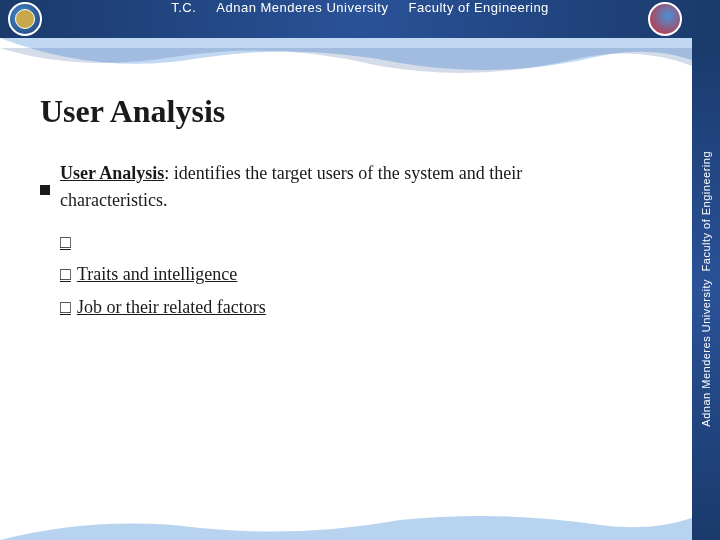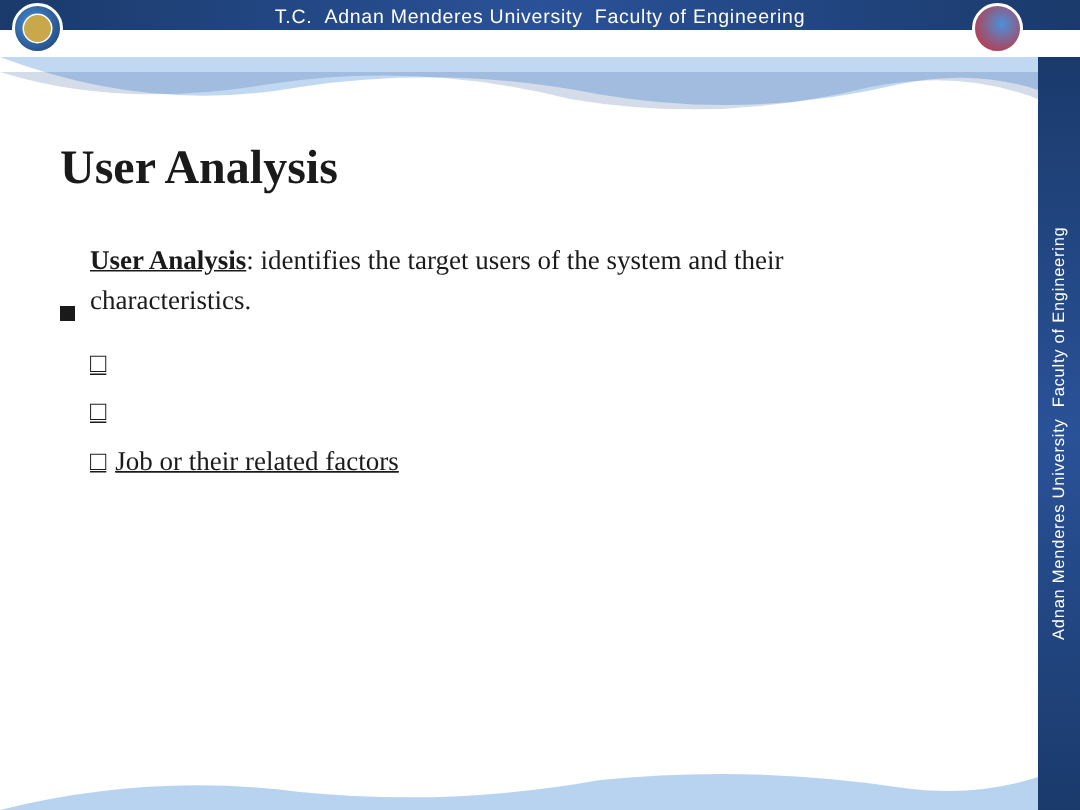--- a/index.html
+++ b/index.html
@@ -12,26 +12,25 @@
       background: #fff;
       position: relative;
     }
 
     
     .header {
       position: absolute;
       top: 0;
       left: 0;
       width: 100%;
-      height: 20px;
+      height: 38px;
       background: linear-gradient(to right, #1a3a6b, #2a5298, #1a3a6b);
       display: flex;
-      align-items: center;
-      justify-content: center;
-      gap: 8px;
+      justify-content: center;
+      gap: 20px;
     }
 
     .header-text {
       color: #fff;
       font-size: 13px;
       font-family: Arial, sans-serif;
       letter-spacing: 0.5px;
     }
 
     
@@ -146,21 +145,21 @@
       font-family: 'Times New Roman', Times, serif;
     }
 
     
     .content-section {
       margin-top: 20px;
     }
 
     .bullet-item {
       display: flex;
-      align-items: flex-end;
+      align-items: center;
       margin-bottom: 12px;
     }
 
     .bullet-square {
       width: 10px;
       height: 10px;
       background: #1a1a1a;
       margin-top: 5px;
       margin-right: 10px;
       flex-shrink: 0;
@@ -265,20 +264,21 @@
         <span class="underline-bold">User Analysis</span><span>: identifies the target users of the system and their characteristics.</span>
       </div>
     </div>
 
     <ul class="sub-list">
       <li>
         <span class="sub-bullet">□</span>
       </li>
       <li>
         <span class="sub-bullet">□</span>
+        <span class="sub-text">Traits and intelligence</span>
       </li>
       <li>
         <span class="sub-bullet">□</span>
         <span class="sub-text">Job or their related factors</span>
       </li>
     </ul>
   </div>
 </div>
 
 <div class="wave-bottom">

